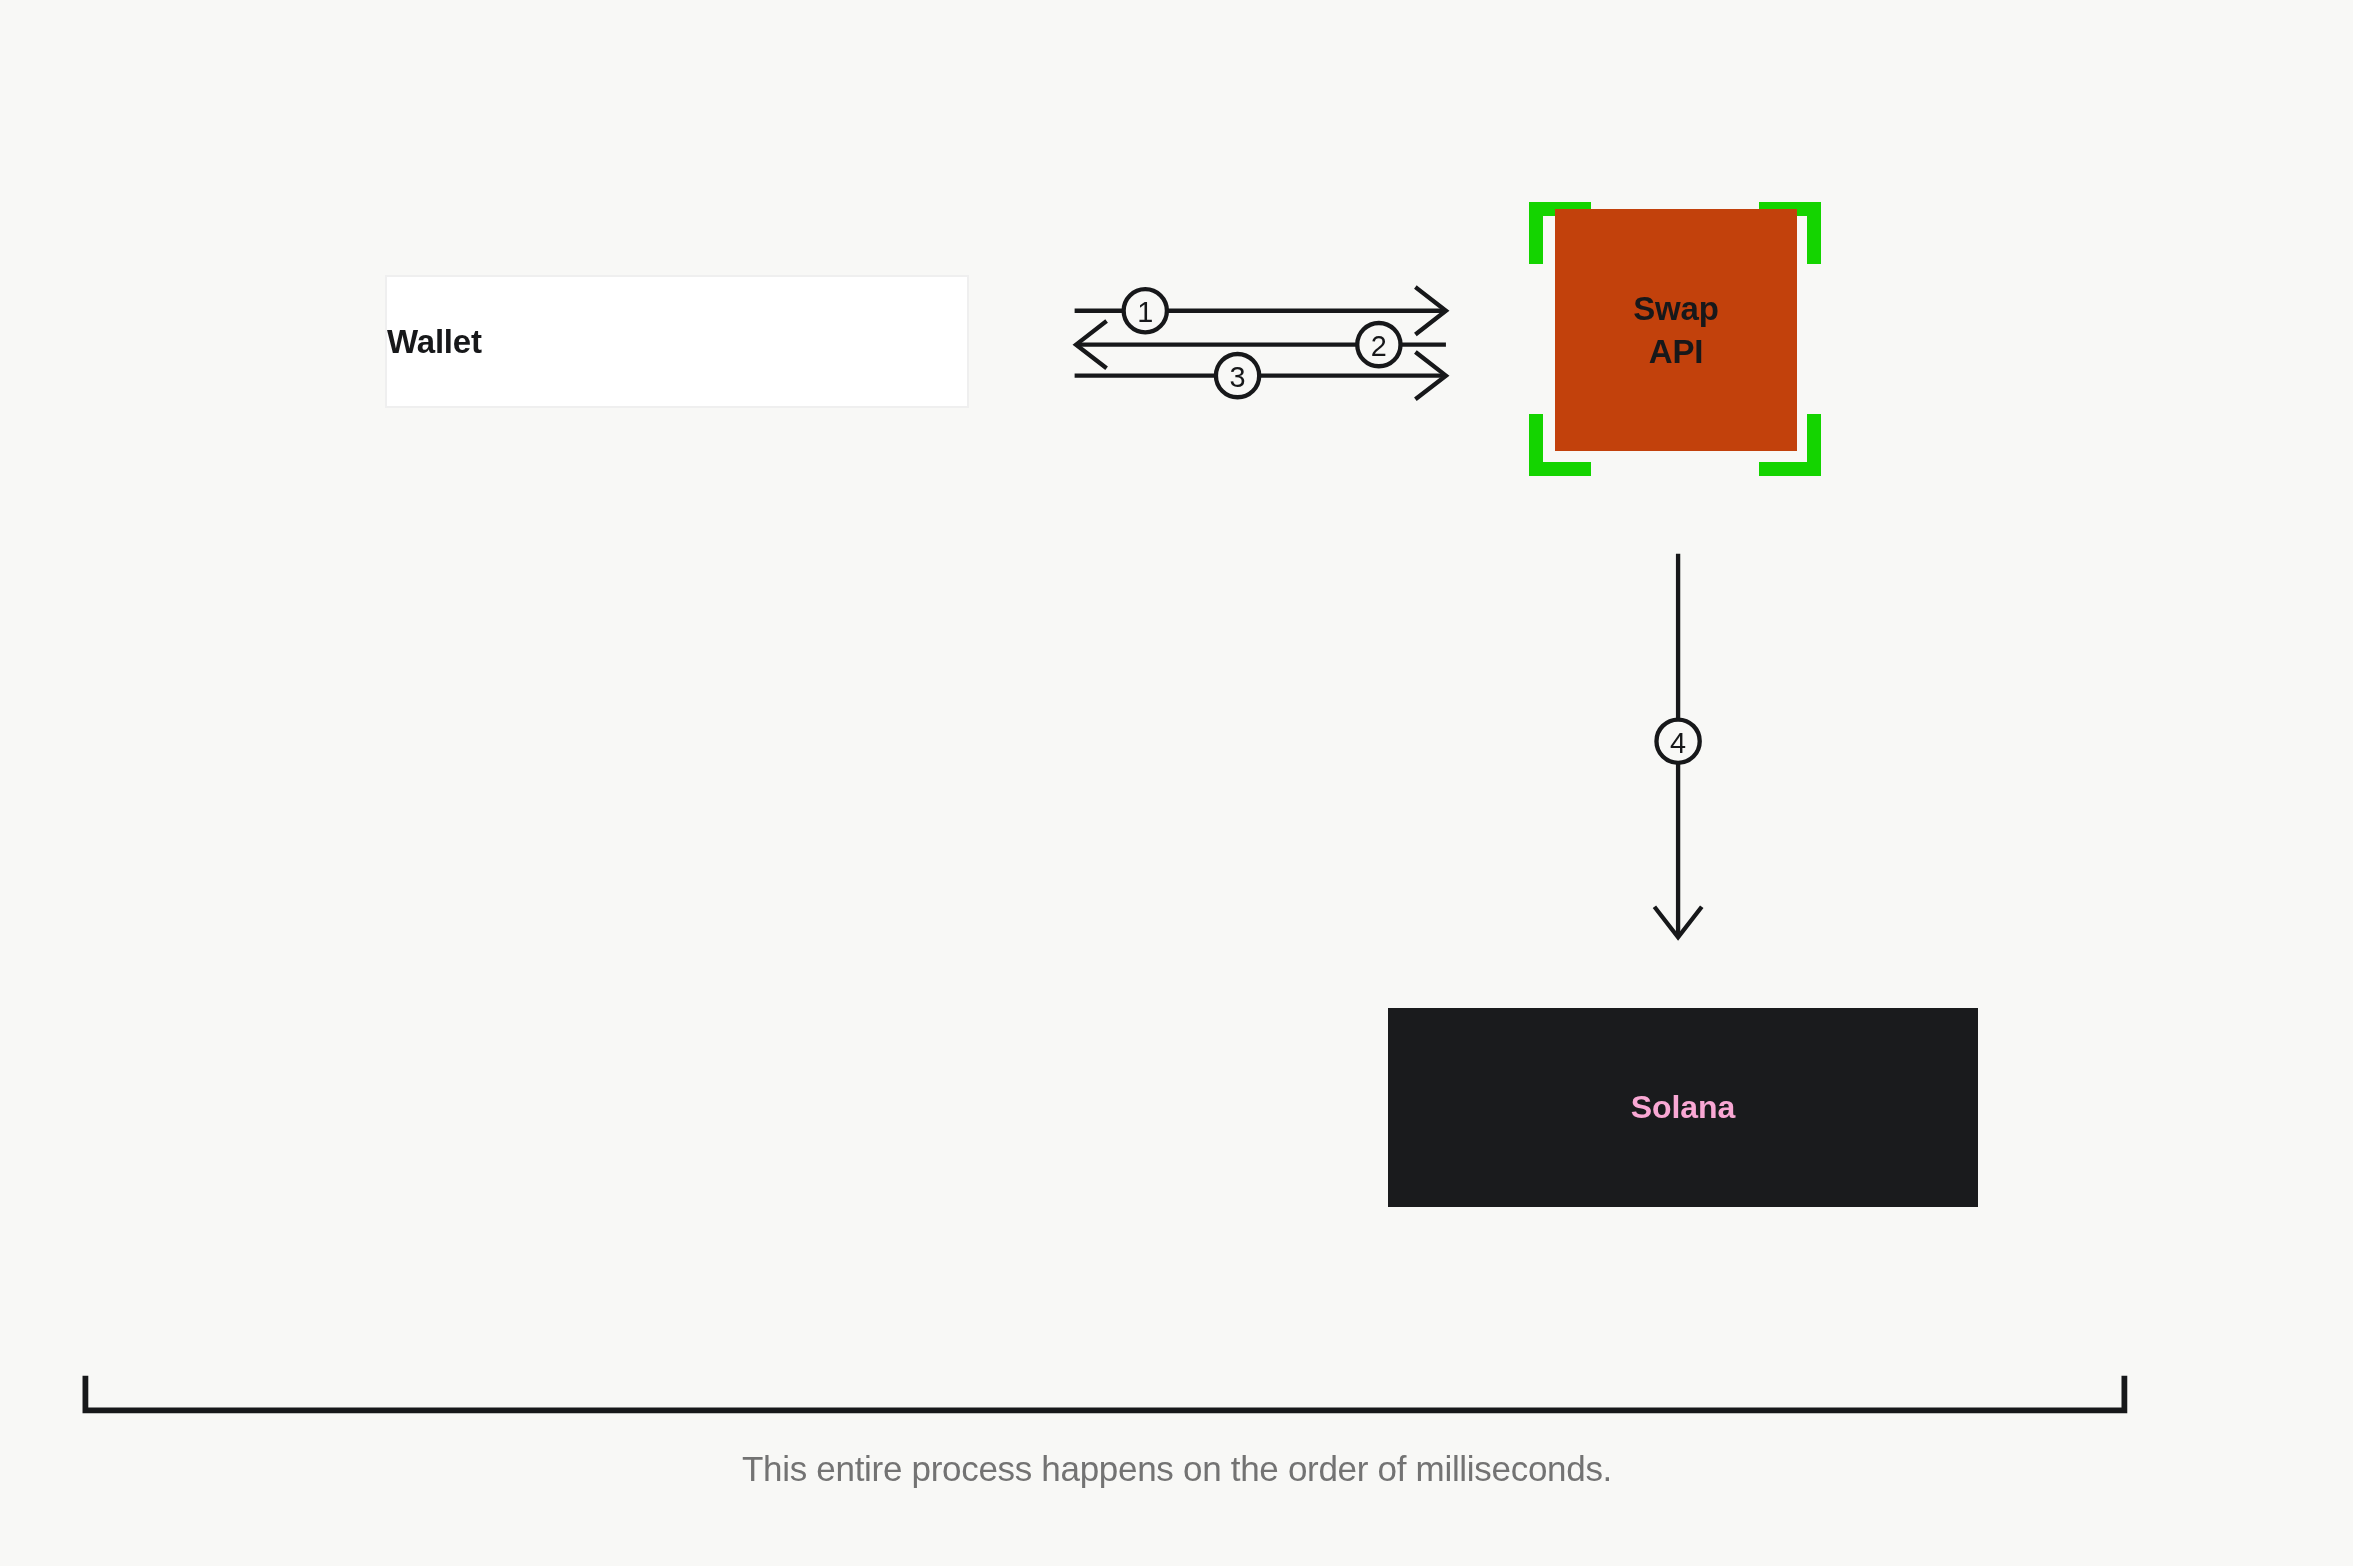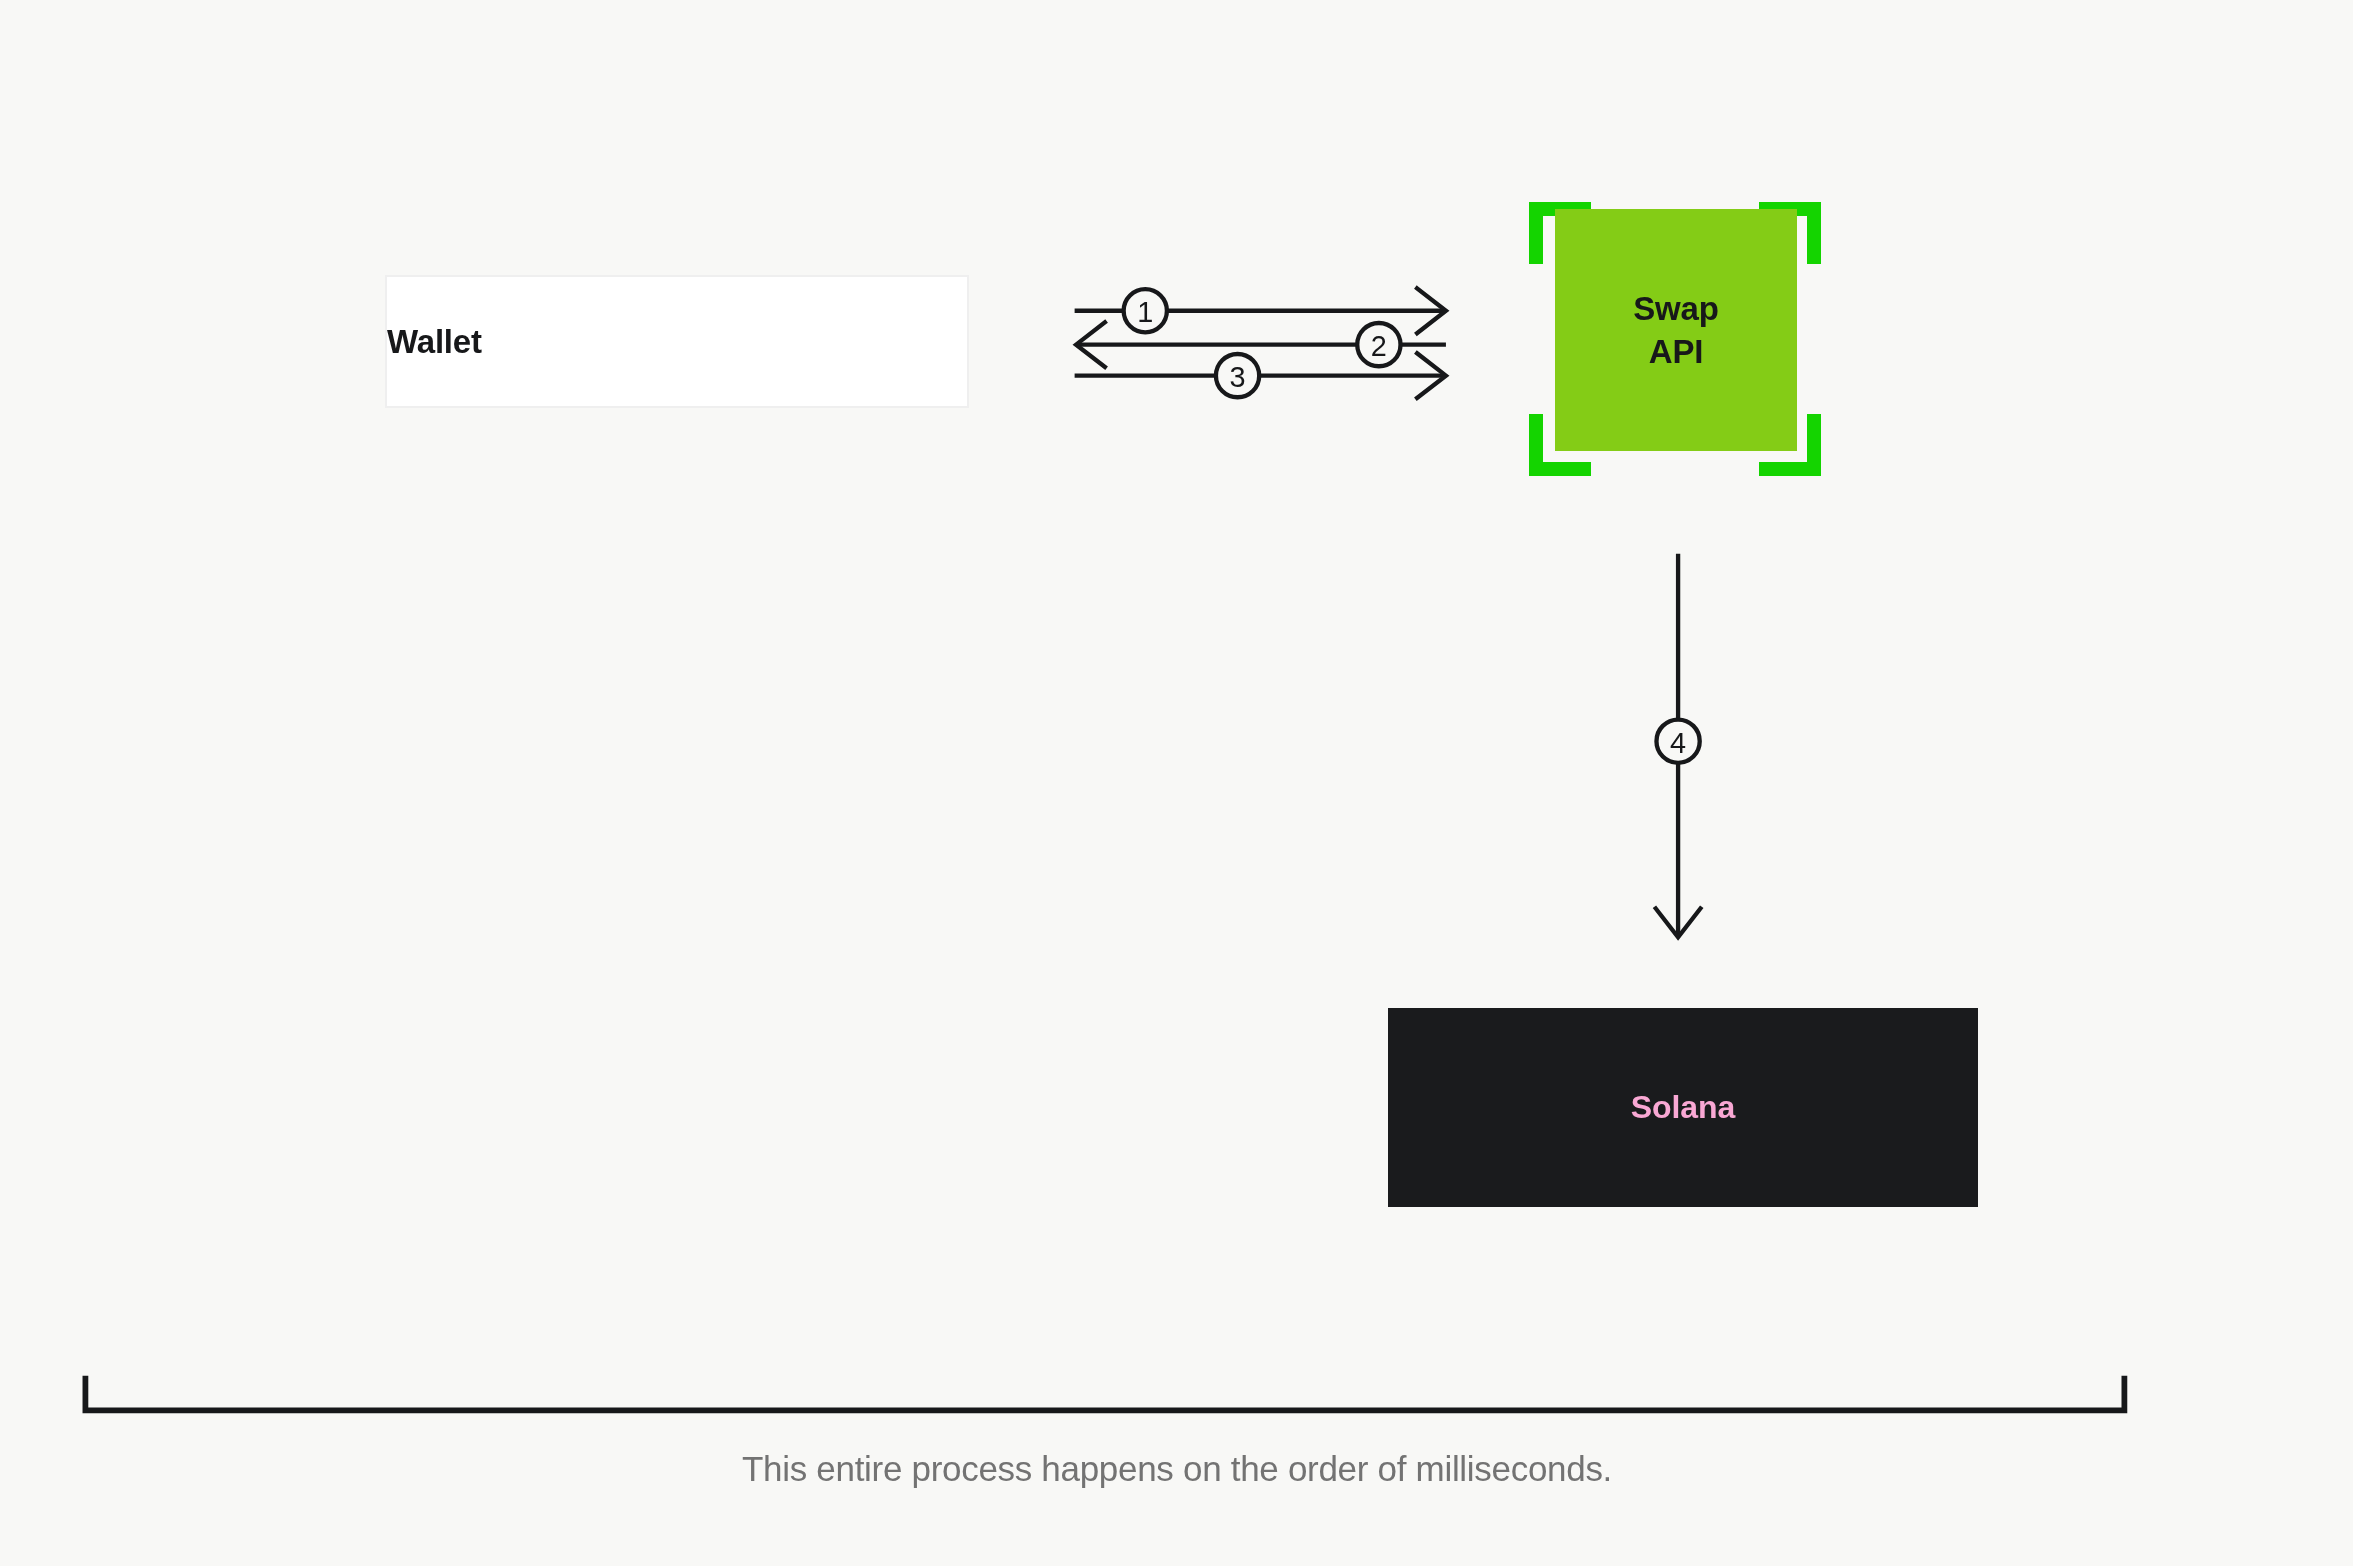--- a/index.html
+++ b/index.html
@@ -43,21 +43,21 @@
     top: 195px;
     width: 306px;
     height: 288px;
   }
   .swap-fill {
     position: absolute;
     left: 33px;
     top: 14.4px;
     width: 242px;
     height: 242px;
-    background: #84cc16;
+    background: #c2410c;
     display: flex;
     flex-direction: column;
     align-items: center;
     justify-content: center;
   }
   .swap-fill .node-label {
     font-size: 33px;
     font-weight: 700;
     color: #17181a;
     line-height: 1.32;

